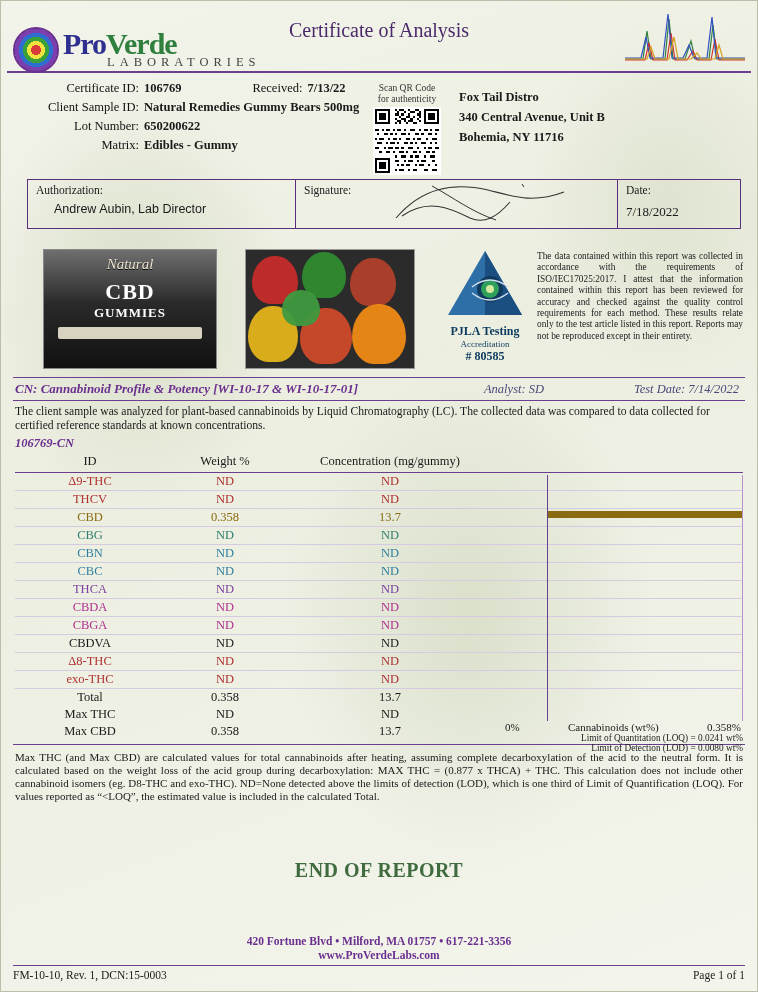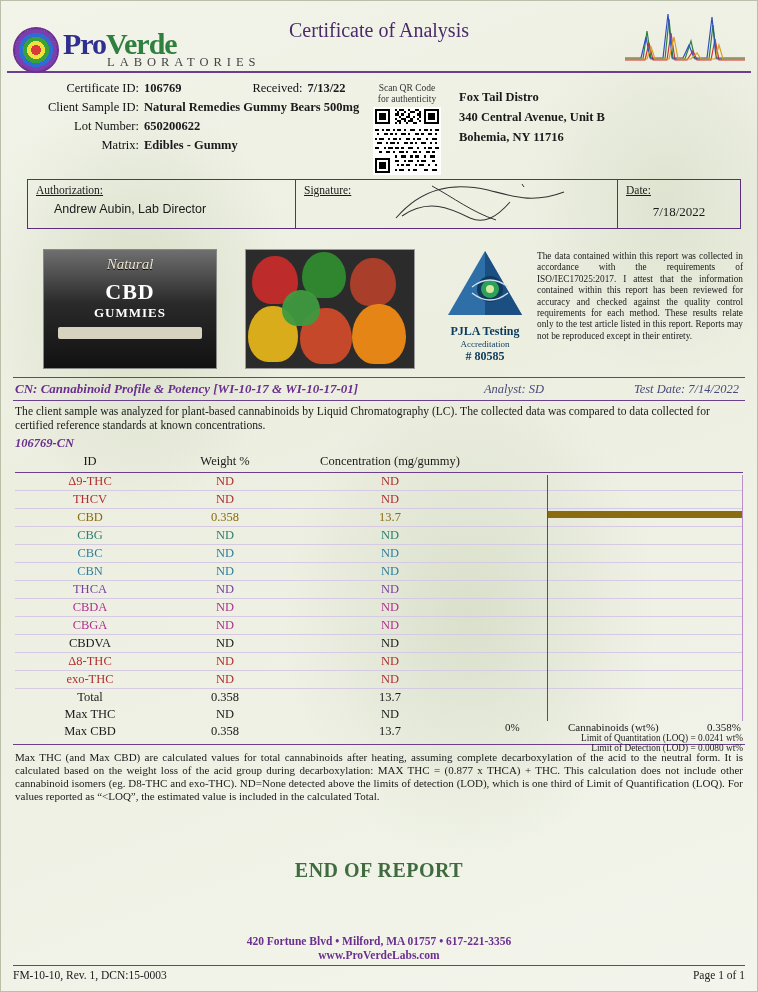--- a/index.html
+++ b/index.html
@@ -55,23 +55,23 @@
      background-blend-mode:difference;
      border:3px solid #fff; box-sizing:content-box; }
   .client { position:absolute; left:452px; top:8px; font-size:12.5px; font-weight:bold; line-height:20px; }
 
   
   .authbox { position:relative; margin:4px 10px 0 20px; height:48px; border:1px solid #5b2d7e; display:flex; }
   .authbox > div { position:relative; padding:4px 8px; box-sizing:border-box; }
   .auth-a { width:268px; border-right:1px solid #5b2d7e; }
   .auth-b { width:322px; border-right:1px solid #5b2d7e; }
   .auth-c { flex:1; }
-  .auth-lbl { font-size:11.5px;text-decoration:underline; }
+  .auth-lbl { font-size:11.5px; }
   .auth-val { font-size:12.5px; font-family:"Liberation Sans", sans-serif; margin-top:6px; padding-left:18px; }
-  .date-val { font-size:13px; text-align:center; margin-top:8px; }
+  .date-val { font-size:13px; margin-top:8px; }
   .sig { position:absolute; left:96px; top:-2px; width:180px; height:46px; }
 
   
   .imgs { position:relative; height:130px; margin-top:16px; }
   .photo1 { position:absolute; left:36px; top:4px; width:172px; height:118px;
      background:linear-gradient(180deg,#6f6f6f,#2a2a2a 45%,#111 100%);
      border:1px solid #888; overflow:hidden; }
   .photo1 .brand { color:#efe7d2; font-family:"Liberation Serif", serif; font-style:italic; font-size:15px; text-align:center; margin-top:6px; text-shadow:0 1px 0 #000; }
   .photo1 .brand2 { color:#efe7d2; font-family:"Liberation Serif", serif; font-style:italic; font-size:19px; text-align:center; margin-top:-2px; }
   .photo1 .cbd { color:#fff; font-weight:bold; font-size:22px; text-align:center; margin-top:6px; letter-spacing:1px; }
@@ -408,27 +408,27 @@
         <td style="color:#8a6b10">13.7</td>
         <td></td>
       </tr>
       <tr class="rowline">
         <td style="color:#2f7f6f">CBG</td>
         <td style="color:#2f7f6f">ND</td>
         <td style="color:#2f7f6f">ND</td>
         <td></td>
       </tr>
       <tr class="rowline">
-        <td style="color:#2f7f9f">CBC</td>
+        <td style="color:#2f7f9f">CBN</td>
         <td style="color:#2f7f9f">ND</td>
         <td style="color:#2f7f9f">ND</td>
         <td></td>
       </tr>
       <tr class="rowline">
-        <td style="color:#2f7f9f">CBN</td>
+        <td style="color:#2f7f9f">CBC</td>
         <td style="color:#2f7f9f">ND</td>
         <td style="color:#2f7f9f">ND</td>
         <td></td>
       </tr>
       <tr class="rowline">
         <td style="color:#7a3fa0">THCA</td>
         <td style="color:#7a3fa0">ND</td>
         <td style="color:#7a3fa0">ND</td>
         <td></td>
       </tr>

